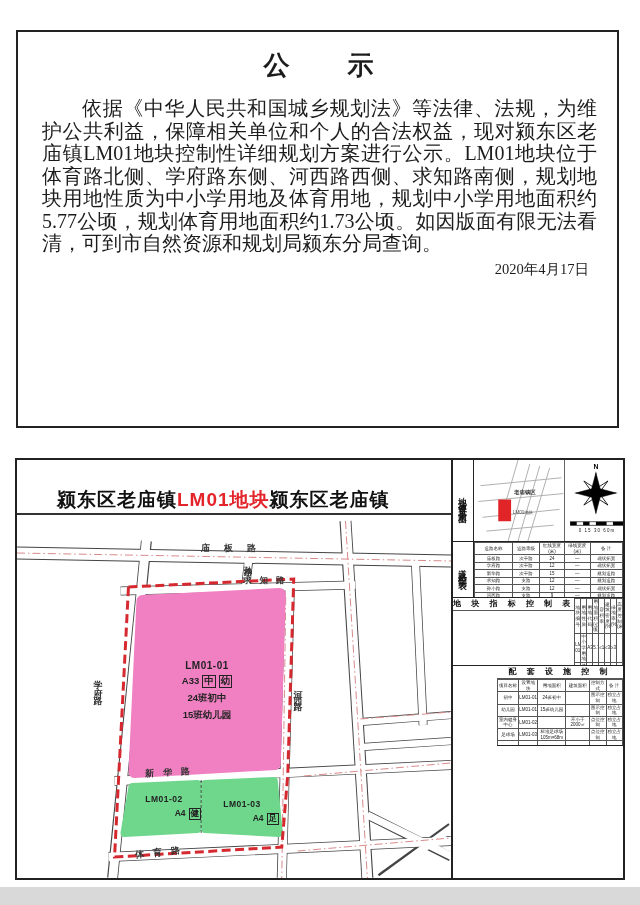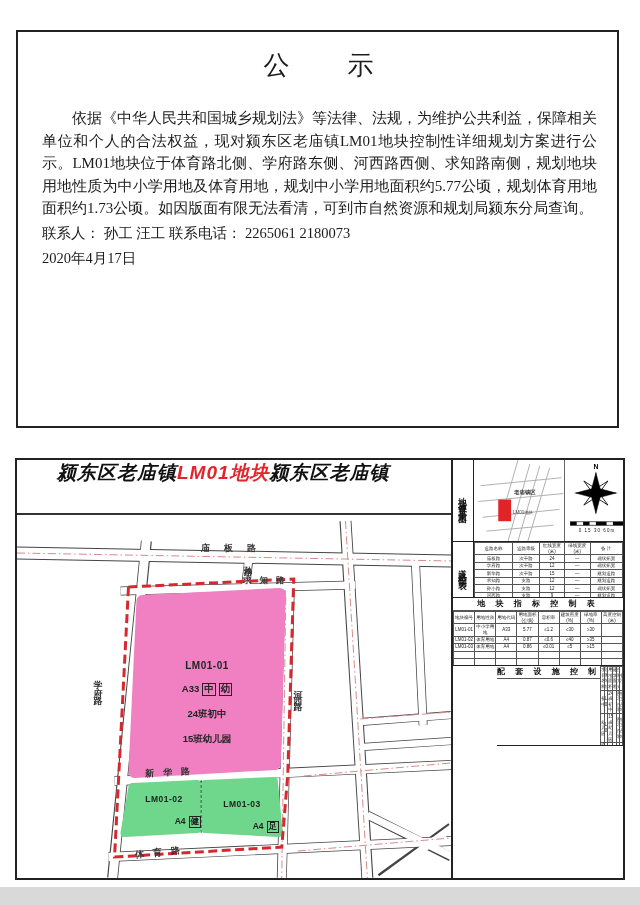--- a/index.html
+++ b/index.html
@@ -6,51 +6,51 @@
   body{
     position:relative;width:640px;height:905px;background:#ffffff;overflow:hidden;
     font-family:"Liberation Serif","DejaVu Serif",serif;color:#1c1c1c;
   }
   
   .notice-box{
     position:absolute;left:16px;top:30px;width:603px;height:398px;
     border:2px solid #222;box-sizing:border-box;
     padding:4px 20px 0 24px;
   }
-  .notice-title{margin:12px 0 4px;text-align:center;font-size:26px;font-weight:normal;letter-spacing:2px;}
-  .notice-box p{margin:24px 0 0;font-size:15px;line-height:22.5px;text-align:justify;text-indent:2em;}
+  .notice-title{margin:12px 0 4px;text-align:center;font-size:26px;font-weight:bold;letter-spacing:2px;}
+  .notice-box p{margin:14px 0 0;font-size:20px;line-height:22.5px;text-align:justify;text-indent:2em;}
   .meta-line{font-size:14.5px;line-height:22.5px;margin-top:2px;}
-  .notice-date{font-size:14.5px;margin-top:5px;padding-right:8px;}
+  .notice-date{text-align:right;font-size:14.5px;margin-top:5px;padding-right:8px;}
   
   .plan-sheet{
     position:absolute;left:15px;top:458px;width:610px;height:422px;
     border:2px solid #222;box-sizing:border-box;display:flex;background:#fff;
     font-family:"Liberation Sans","DejaVu Sans",sans-serif;
   }
   .map-pane{flex:1;position:relative;border-right:2px solid #222;}
-  .plan-title{height:53px;border-bottom:2px solid #333;display:flex;align-items:flex-start;
-    padding-left:40px;font-size:19px;font-weight:bold;letter-spacing:1px;color:#111;white-space:nowrap;font-style:italic;}
+  .plan-title{height:53px;border-bottom:2px solid #333;display:flex;align-items:flex-end;
+    padding-left:40px;font-size:19px;font-weight:bold;letter-spacing:1px;color:#111;white-space:nowrap;}
   .red{color:#e3242b;}
   .map-canvas{position:absolute;left:0;top:55px;right:0;bottom:0;overflow:hidden;}
   .map-canvas svg{position:absolute;left:0;top:0;}
   .lbl{position:absolute;font-weight:bold;color:#333;white-space:nowrap;}
   .v{writing-mode:vertical-rl;text-orientation:upright;}
   .blk{position:absolute;text-align:center;font-weight:bold;color:#222;}
   .blk .id{font-size:10px;letter-spacing:.5px;}
-  .blk .ln{font-size:9.5px;margin-top:12px;}
+  .blk .ln{font-size:9.5px;margin-top:4px;}
   .blk.small .id{font-size:8.5px;}
   .blk.small .ln{font-size:8.5px;text-align:right;}
   .boxed{display:inline-block;border:1px solid #222;padding:0 1px;margin-left:3px;line-height:1.15;}
   
   .info-pane{width:170px;display:flex;flex-direction:column;font-family:"Liberation Sans","DejaVu Sans",sans-serif;}
   .sec{border-bottom:1px solid #222;display:flex;box-sizing:border-box;overflow:hidden;}
   .secA{height:82px;}
   .secB{height:56px;}
-  .secC{height:68px;flex-direction:column;}
-  .secD{height:80px;flex-direction:row;margin-left:44px;}
+  .secC{height:68px;}
+  .secD{height:80px;flex-direction:column;margin-left:44px;}
   .secE{flex:1;border-bottom:none;}
   .vlabel{width:20px;border-right:1px solid #222;display:flex;align-items:center;justify-content:center;
     writing-mode:vertical-rl;text-orientation:upright;font-size:8.5px;font-weight:bold;letter-spacing:3px;color:#111;flex:none;}
   .inset-wrap{flex:1;display:flex;}
   .inset-svg{width:90px;border-right:1px solid #666;flex:none;}
   .compass-svg{flex:1;}
   .t{width:100%;border-collapse:collapse;table-layout:fixed;}
   .t th,.t td{border:0.6px solid #555;font-size:4.5px;font-weight:normal;line-height:1.25;
     text-align:center;padding:0;white-space:pre-line;overflow:hidden;color:#222;}
   .t td{height:6.5px;}
@@ -61,21 +61,20 @@
   .fac th:nth-child(1){width:17%}.fac th:nth-child(2){width:15%}.fac th:nth-child(3){width:23%}
   .fac th:nth-child(4){width:19%}.fac th:nth-child(5){width:13%}.fac th:nth-child(6){width:13%}
   .photo-edge{position:absolute;left:0;top:887px;width:640px;height:18px;background:#d9d9d9;}
 </style>
 </head>
 <body>
 
 <div class="notice-box">
   <div class="notice-title">公　　示</div>
   <p>依据《中华人民共和国城乡规划法》等法律、法规，为维护公共利益，保障相关单位和个人的合法权益，现对颍东区老庙镇LM01地块控制性详细规划方案进行公示。LM01地块位于体育路北侧、学府路东侧、河西路西侧、求知路南侧，规划地块用地性质为中小学用地及体育用地，规划中小学用地面积约5.77公顷，规划体育用地面积约1.73公顷。如因版面有限无法看清，可到市自然资源和规划局颍东分局查询。</p>
-  <div class="meta-line">联系人：  孙工  汪工  联系电话：  2265061  2180073</div>
   <div class="notice-date">2020年4月17日</div>
 </div>
 
 <div class="plan-sheet">
 
   <div class="map-pane">
     <div class="plan-title">
       <span>颍东区老庙镇</span>
         <span class="red">LM01地块</span>
         <span>颍东区老庙镇</span>

